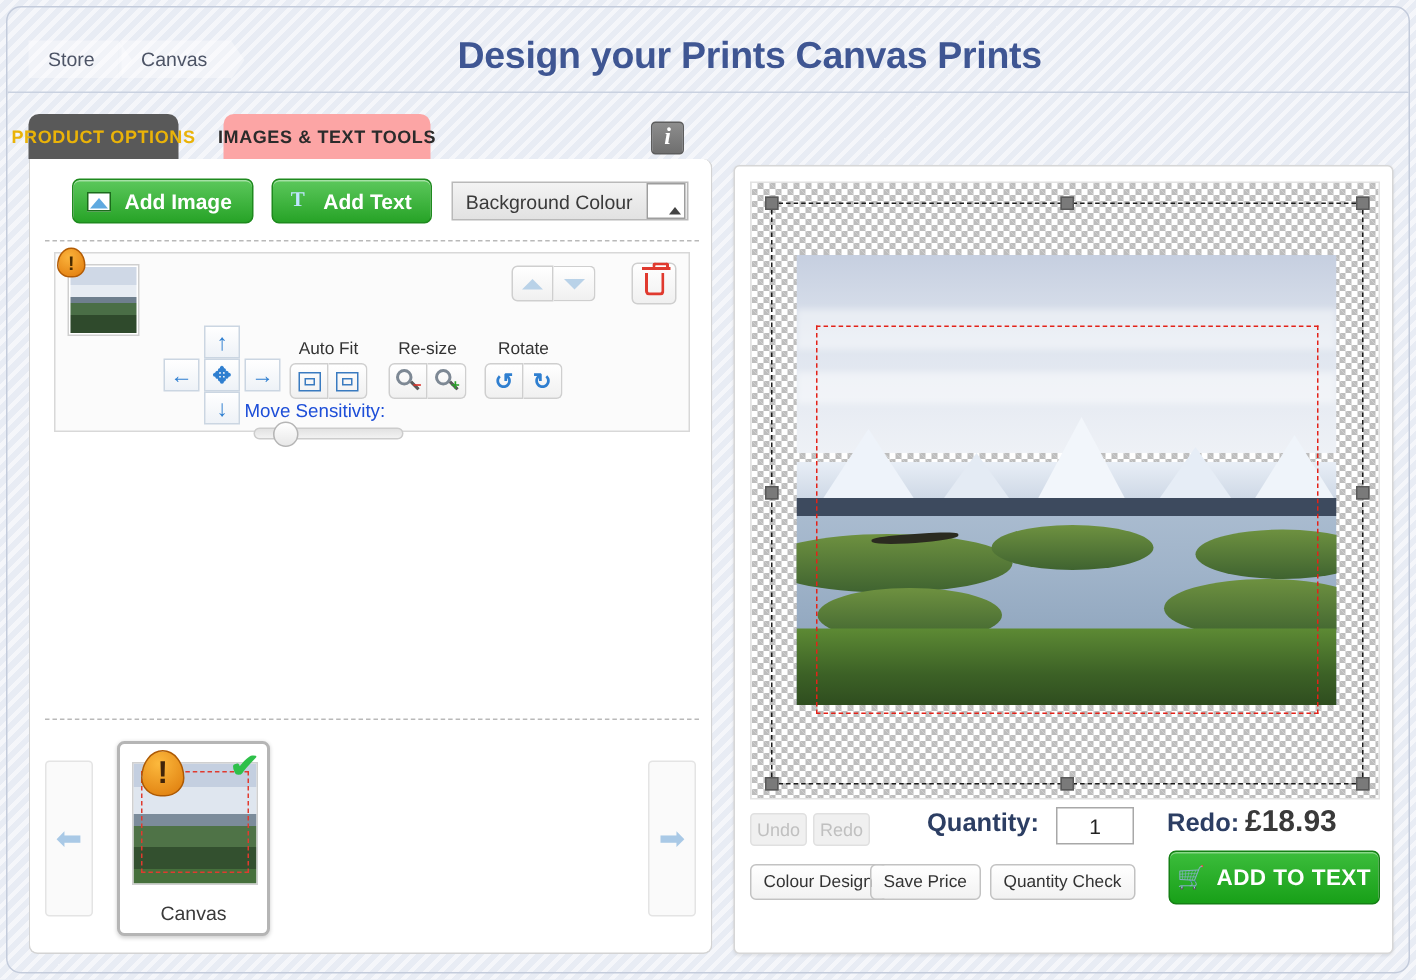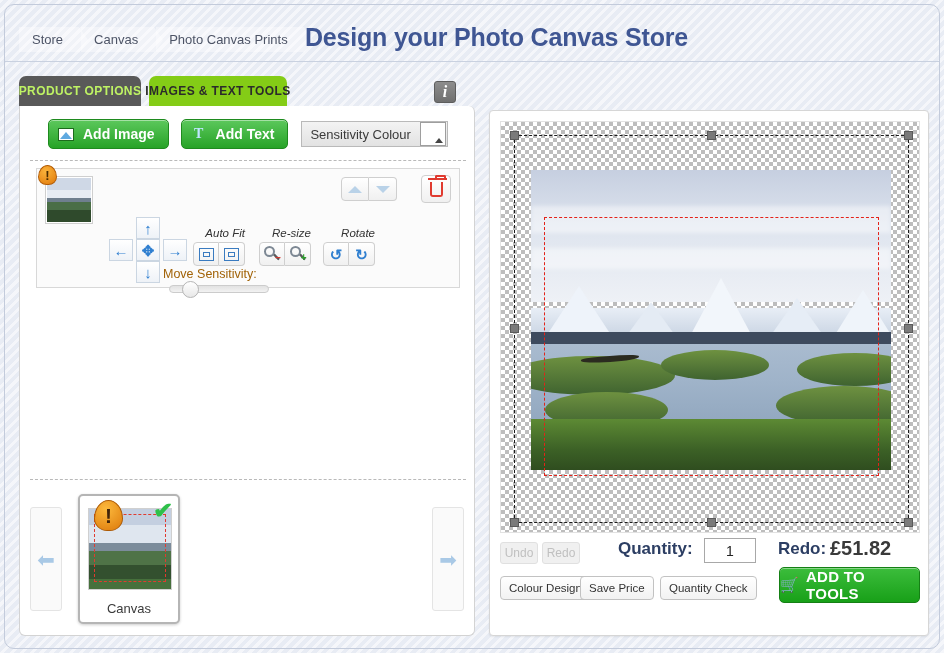--- a/index.html
+++ b/index.html
@@ -67,26 +67,26 @@
   }
   .tab {
     position: absolute; top: 0; height: 30px;
     border-radius: 7px 7px 0 0;
     font-size: 12px; font-weight: bold;
     letter-spacing: 0.4px;
     display: flex; align-items: center; justify-content: center;
     white-space: nowrap;
   }
   .tab.inactive {
-    left: 0; width: 122px;
-    background: #595959; color: #bef264;
+    left: 0; width: 100px;
+    background: #595959; color: #eab308;
   }
   .tab.active {
     left: 130px; width: 138px;
-    background: #84cc16; color: #2b2b2b;
+    background: #fca5a5; color: #2b2b2b;
   }
   #info-button {
     position: absolute; left: 429px; top: 76px;
     width: 22px; height: 22px;
     background: linear-gradient(#8d8d8d, #6f6f6f);
     border: 1px solid #5d5d5d;
     border-radius: 3px;
     color: #ffffff; font-style: italic; font-weight: bold;
     font-family: "Liberation Serif", serif;
     font-size: 16px;
@@ -229,22 +229,22 @@
   }
   #pad-up { left: 27px; top: 0; }
   #pad-left { left: 0px; top: 22px; }
   #pad-center { left: 27px; top: 22px; }
   #pad-right { left: 54px; top: 22px; }
   #pad-down { left: 27px; top: 44px; }
   .arrow-blue { color: #2f7fd0; font-size: 15px; line-height: 1; font-weight: bold; }
 
   .tool-group { position: absolute; }
   .tool-label {
-    font-size: 11.5px; color: #333; text-align: right;
-    margin-bottom: 3px; white-space: nowrap; font-style: italic;
+    font-size: 11.5px; color: #333; text-align: center;
+    margin-bottom: 3px; white-space: nowrap;
   }
   .tool-btns { display: flex; }
   .tool-btns .mini-btn { width: 26px; height: 24px; border-radius: 0; }
   .tool-btns .mini-btn:first-child { border-radius: 4px 0 0 4px; }
   .tool-btns .mini-btn:last-child { border-radius: 0 4px 4px 0; border-left: none; }
 
   #g-autofit { left: 156px; top: 58px; }
   #g-resize  { left: 222px; top: 58px; }
   #g-rotate  { left: 286px; top: 58px; }
   #g-bw      { left: 346px; top: 58px; }
@@ -273,21 +273,21 @@
   .mag .sign.minus { color: #d9342b; }
   .mag .sign.plus { color: #2aa02a; }
   .rot { font-size: 15px; color: #2f7fd0; line-height: 1; font-weight: bold; }
   .swatch-img { width: 22px; height: 15px; border: 1px solid #b9b9b9; }
   .sw-color { background: linear-gradient(to bottom,#8fb4dd 0%,#8fb4dd 40%,#6d9a3e 40%,#6d9a3e 100%); }
   .sw-bw    { background: linear-gradient(to bottom,#cfcfcf 0%,#cfcfcf 40%,#4a4a4a 40%,#4a4a4a 100%); }
   .sw-sepia { background: linear-gradient(to bottom,#e3d49a 0%,#e3d49a 40%,#9c8243 40%,#9c8243 100%); }
 
   #move-sens-label {
     position: absolute; left: 126px; top: 98px;
-    font-size: 12.5px; color: #a16207; white-space: nowrap;
+    font-size: 12.5px; color: #1d4ed8; white-space: nowrap;
   }
   #move-sens-slider {
     position: absolute; left: 132px; top: 116px;
     width: 100px; height: 8px;
     background: linear-gradient(#e2e2e2, #f2f2f2);
     border: 1px solid #cccccc; border-radius: 4px;
   }
   #move-sens-handle {
     position: absolute; left: 12px; top: -5px;
     width: 17px; height: 17px;
@@ -524,23 +524,22 @@
 </style>
 </head>
 <body>
 
 <div id="app">
 
   <div id="header">
     <div id="breadcrumb">
       <div class="crumb">Store</div>
       <div class="crumb">Canvas</div>
-      <div class="crumb">Photo Canvas Prints</div>
     </div>
-    <div id="page-title">Design your Photo Canvas Store</div>
+    <div id="page-title">Design your Prints Canvas Prints</div>
   </div>
 
   <div id="tabstrip">
     <div class="tab inactive">PRODUCT OPTIONS</div>
     <div class="tab active">IMAGES &amp; TEXT TOOLS</div>
   </div>
   <div id="info-button">i</div>
 
   <div id="left-panel">
 
@@ -551,21 +550,21 @@
           </span>
         <span>Add Image</span>
       </div>
       <div class="green-btn" id="add-text-btn">
         <span class="glyph">
             <span class="txt-glyph">T</span>
           </span>
         <span>Add Text</span>
       </div>
       <div id="bg-colour-control">
-        <span id="bg-colour-label">Sensitivity Colour</span>
+        <span id="bg-colour-label">Background Colour</span>
         <span id="bg-colour-swatch">
           <span class="caret"></span>
         </span>
       </div>
     </div>
 
     <div class="dotted-sep" id="sep-top"></div>
 
     <div id="image-card">
 
@@ -718,25 +717,25 @@
       <div id="safe-box"></div>
     </div>
 
     <div id="undo-btn">Undo</div>
     <div id="redo-btn">Redo</div>
 
     <div id="quantity-label">Quantity:</div>
     <div id="quantity-input">1</div>
 
     <div id="price-label">Redo:</div>
-    <div id="price-value">£51.82</div>
+    <div id="price-value">£18.93</div>
 
     <div class="small-btn" id="clear-design-btn">Colour Design</div>
     <div class="small-btn" id="save-design-btn">Save Price</div>
     <div class="small-btn" id="quality-check-btn">Quantity Check</div>
 
     <div id="add-to-cart-btn">
       <span id="cart-glyph">🛒</span>
-      <span>ADD TO TOOLS</span>
+      <span>ADD TO TEXT</span>
     </div>
   </div>
 
 </div>
 
 </body></html>

